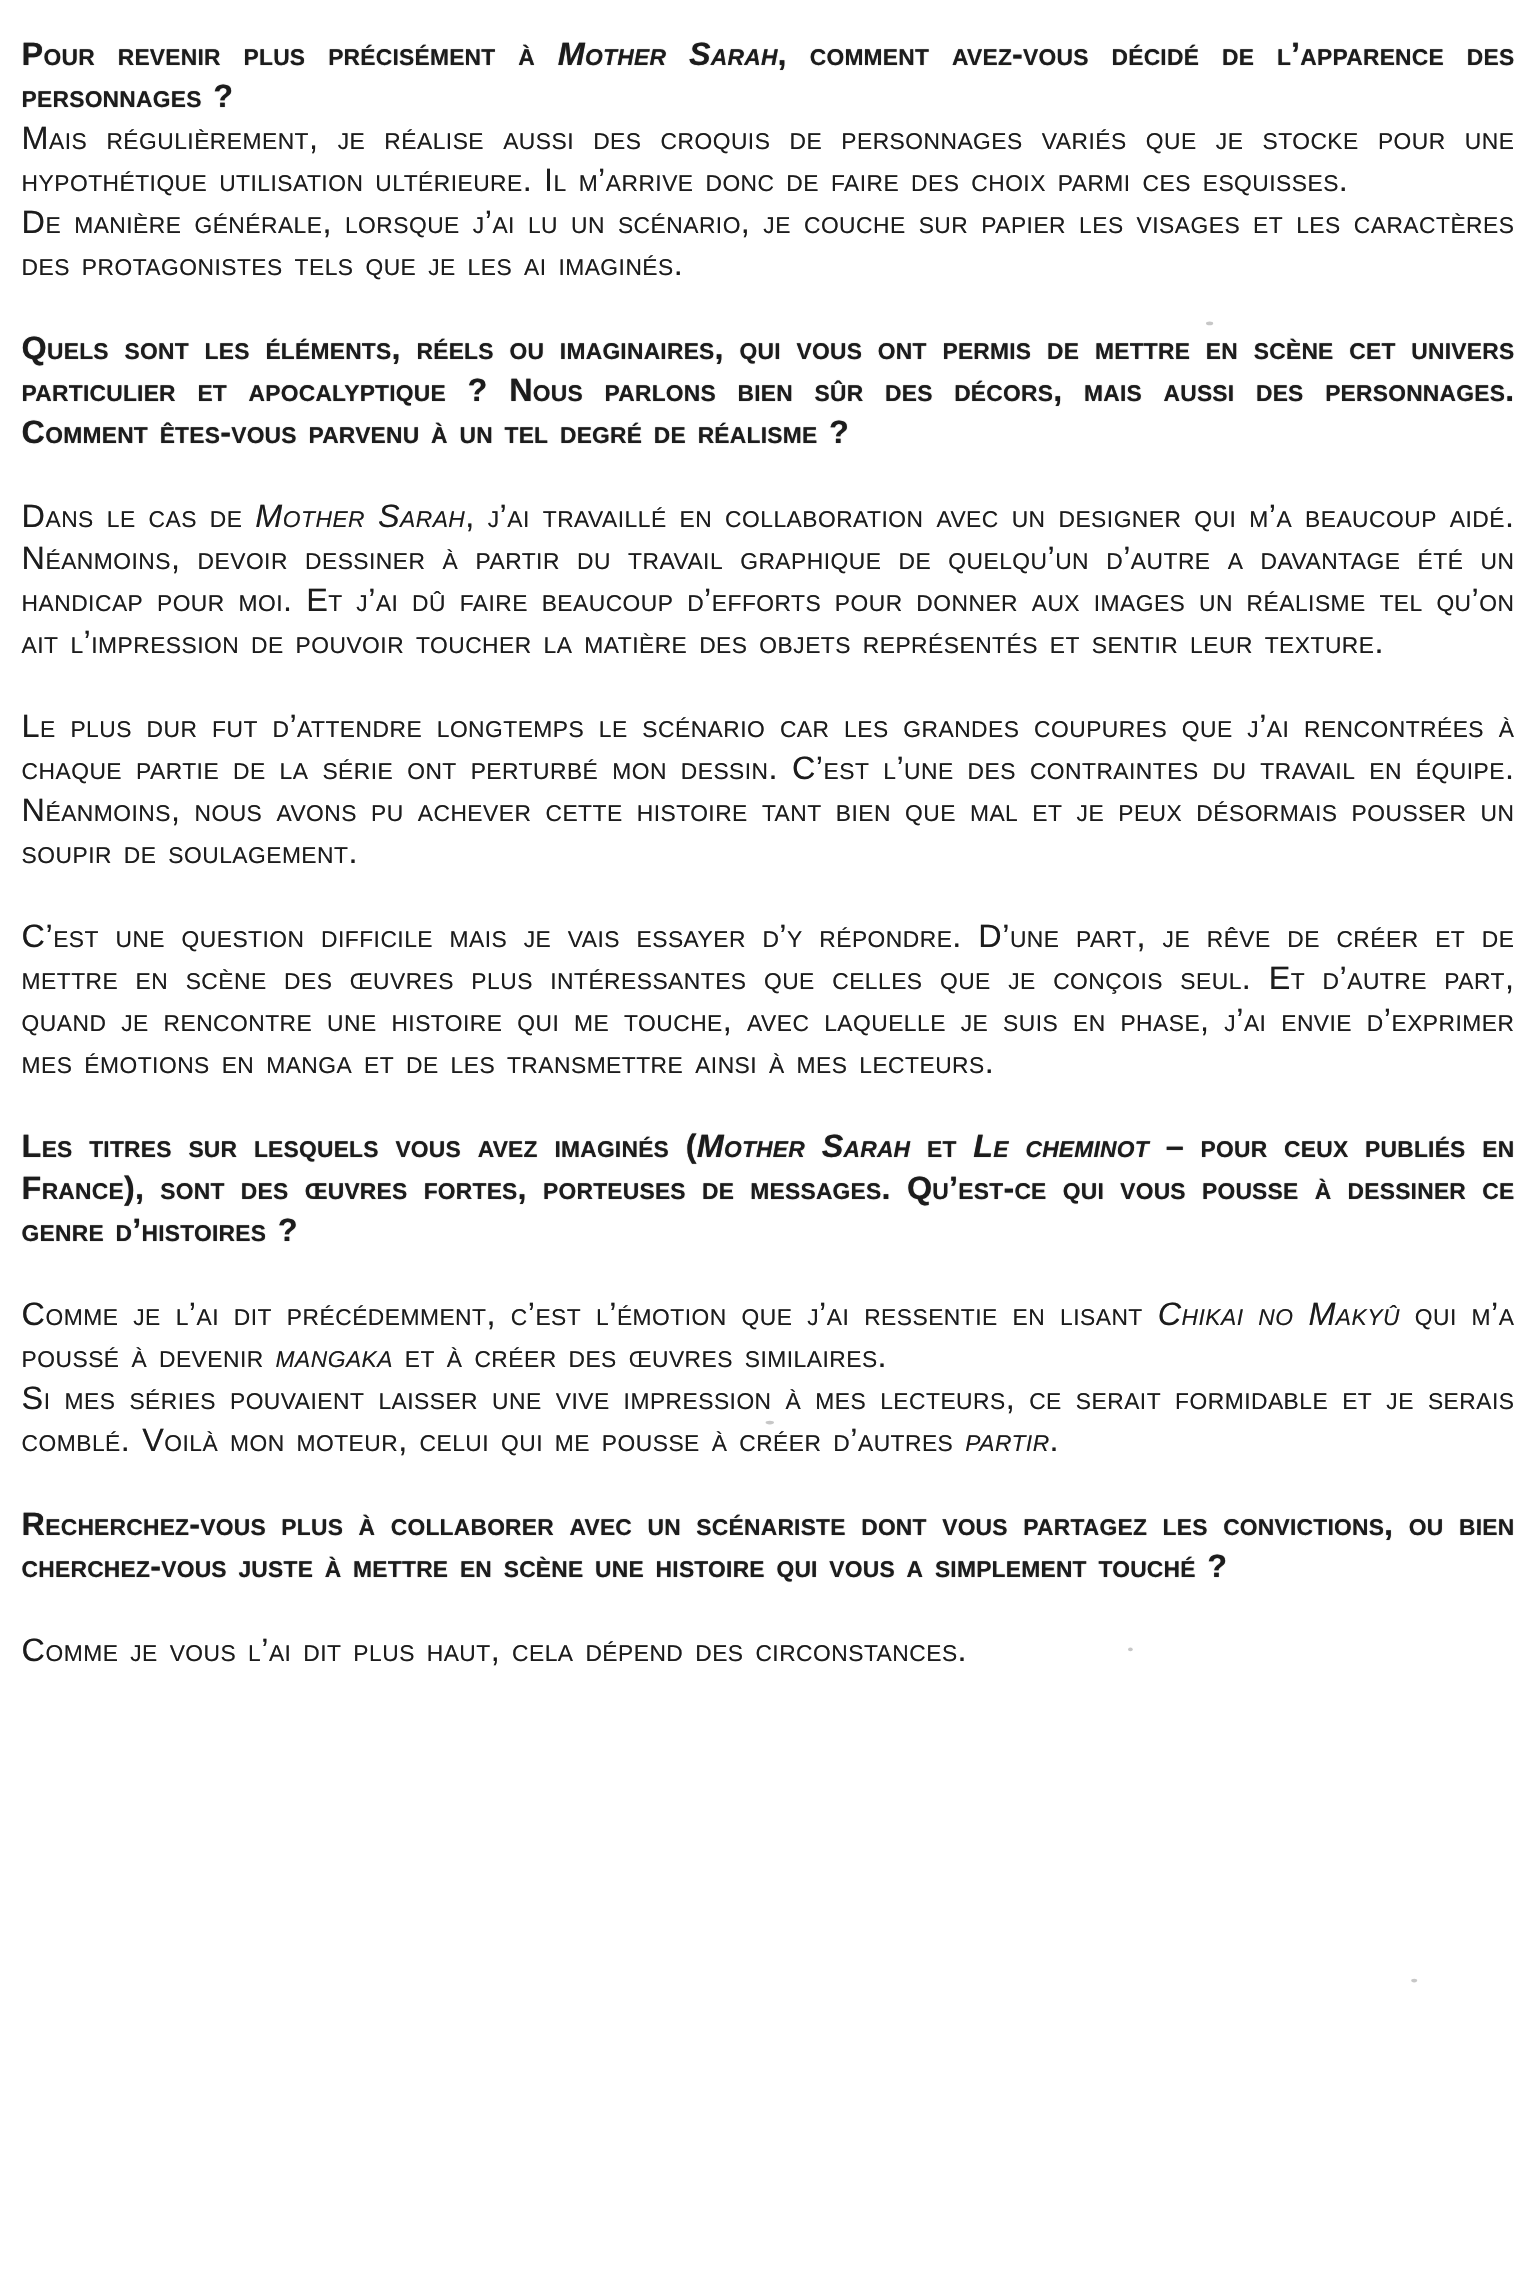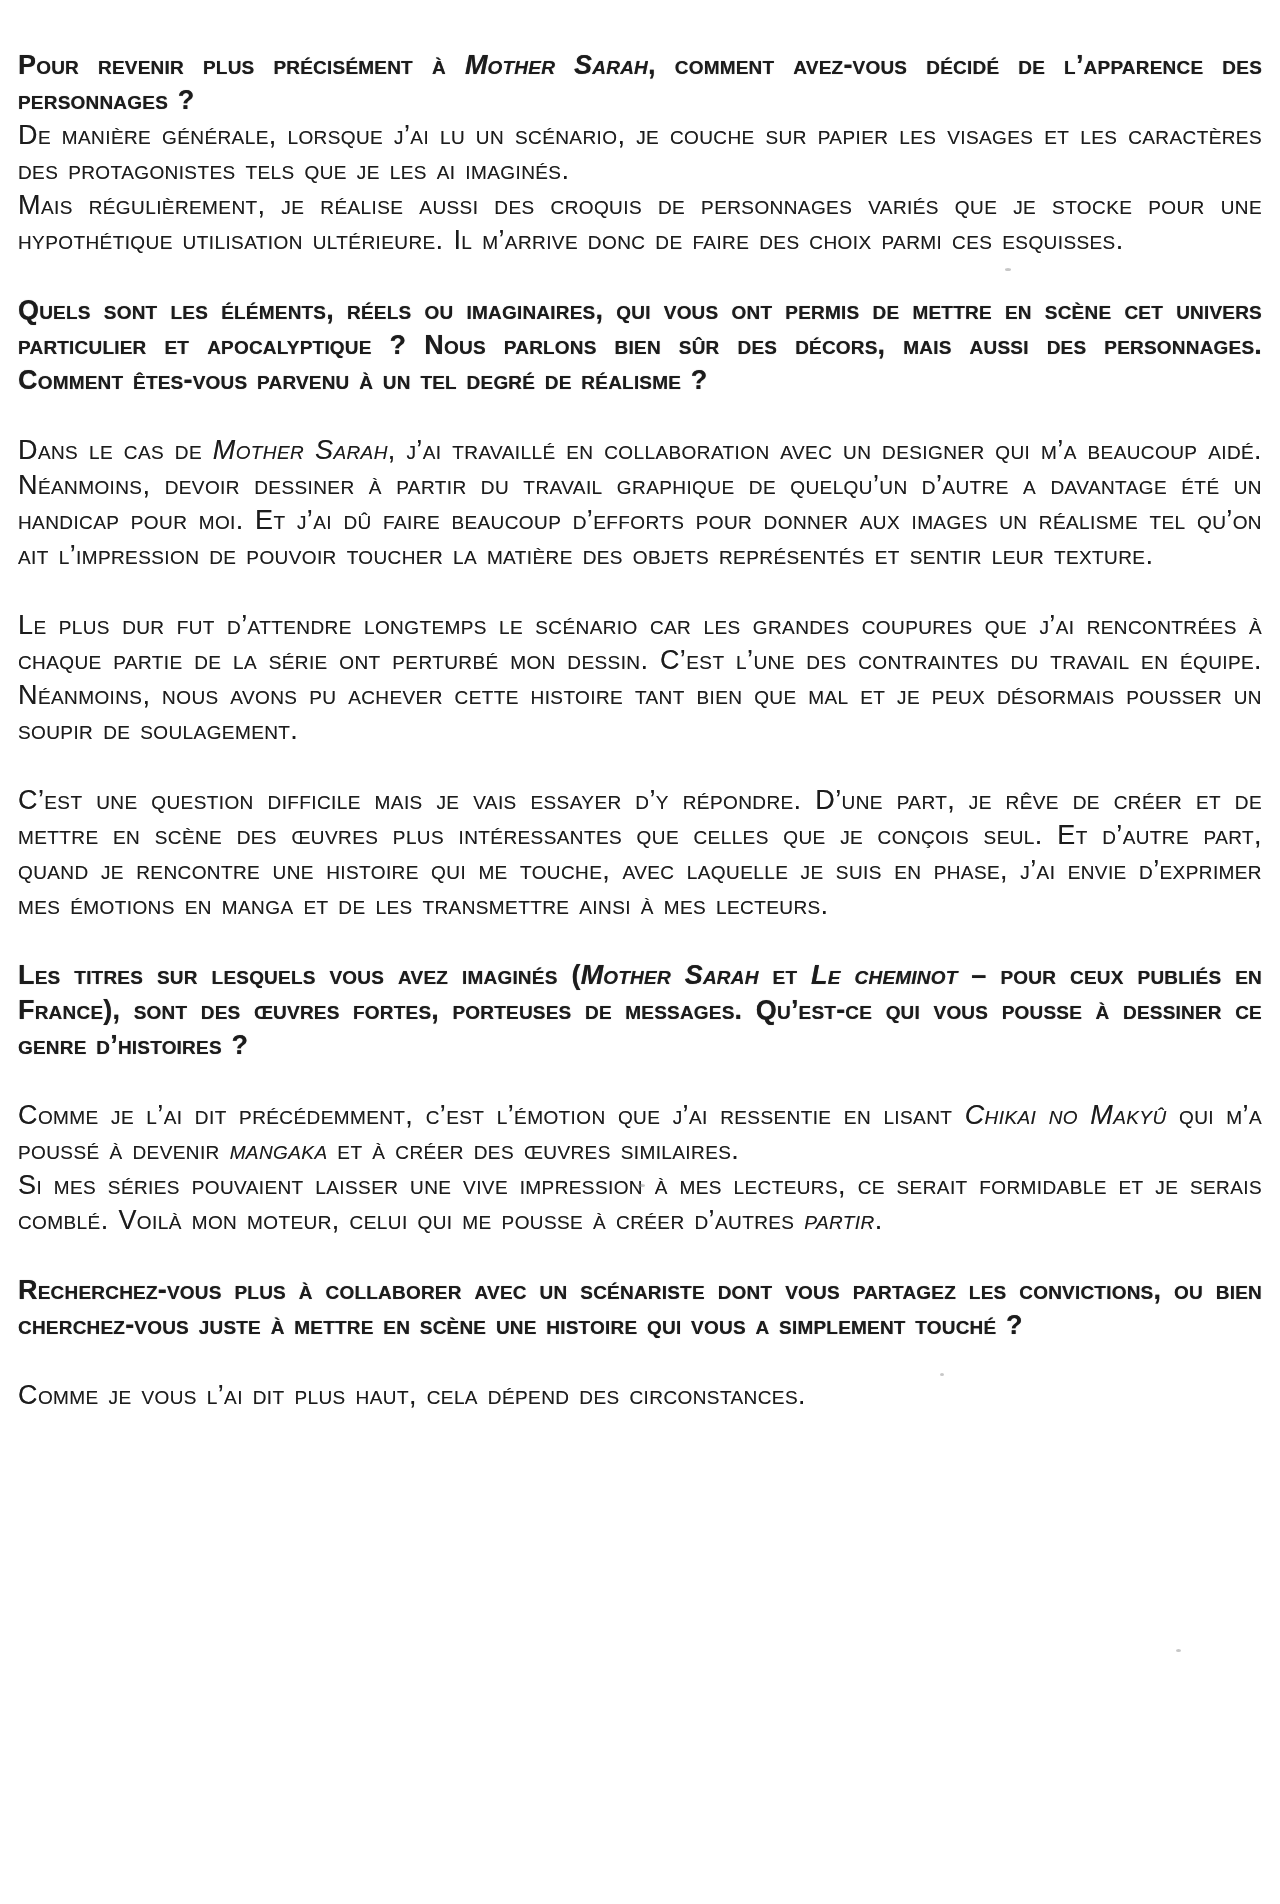--- a/index.html
+++ b/index.html
@@ -7,21 +7,21 @@
   body {
     width:1280px; height:1904px;
     background:var(--bg);
     overflow:hidden;
     font-family:"Liberation Sans","DejaVu Sans",sans-serif;
   }
   .page {
     position:relative;
     box-sizing:border-box;
     width:1280px; height:1612px;
-    padding:48px 18px 0 18px;
+    padding:28px 18px 0 18px;
     background:var(--bg);
   }
   .interview {
     color:var(--ink);
     font-size:27px;
     line-height:35px;
     letter-spacing:0.4px;
     word-spacing:2px;
     font-variant:small-caps;
     text-align:justify;
@@ -48,22 +48,22 @@
 </style>
 </head>
 <body>
 
 <div class="page">
   <div class="interview" id="interview-text">
       <section class="block question">
         <p><span>Pour revenir plus précisément à </span><span class="italic">Mother Sarah</span><span>, comment avez-vous décidé de l’apparence des personnages&nbsp;?</span></p>
       </section>
       <section class="block answer">
+        <p><span>Mais régulièrement, je réalise aussi des croquis de personnages variés que je stocke pour une hypothétique utilisation ultérieure. Il m’arrive donc de faire des choix parmi ces esquisses.</span></p>
         <p><span>De manière générale, lorsque j’ai lu un scénario, je couche sur papier les visages et les caractères des protagonistes tels que je les ai imaginés.</span></p>
-        <p><span>Mais régulièrement, je réalise aussi des croquis de personnages variés que je stocke pour une hypothétique utilisation ultérieure. Il m’arrive donc de faire des choix parmi ces esquisses.</span></p>
       </section>
       <section class="block question">
         <p><span>Quels sont les éléments, réels ou imaginaires, qui vous ont permis de mettre en scène cet univers particulier et apocalyptique&nbsp;? Nous parlons bien sûr des décors, mais aussi des personnages. Comment êtes-vous parvenu à un tel degré de réalisme&nbsp;?</span></p>
       </section>
       <section class="block answer">
         <p><span>Dans le cas de </span><span class="italic">Mother Sarah</span><span>, j’ai travaillé en collaboration avec un designer qui m’a beaucoup aidé. Néanmoins, devoir dessiner à partir du travail graphique de quelqu’un d’autre a davantage été un handicap pour moi. Et j’ai dû faire beaucoup d’efforts pour donner aux images un réalisme tel qu’on ait l’impression de pouvoir toucher la matière des objets représentés et sentir leur texture.</span></p>
       </section>
       <section class="block answer">
         <p><span>Le plus dur fut d’attendre longtemps le scénario car les grandes coupures que j’ai rencontrées à chaque partie de la série ont perturbé mon dessin. C’est l’une des contraintes du travail en équipe. Néanmoins, nous avons pu achever cette histoire tant bien que mal et je peux désormais pousser un soupir de soulagement.</span></p>
       </section>

